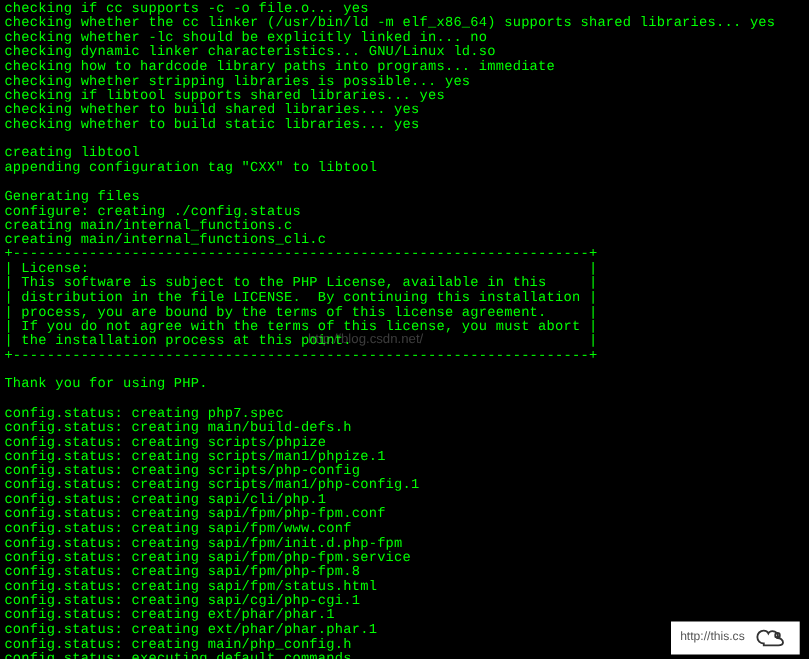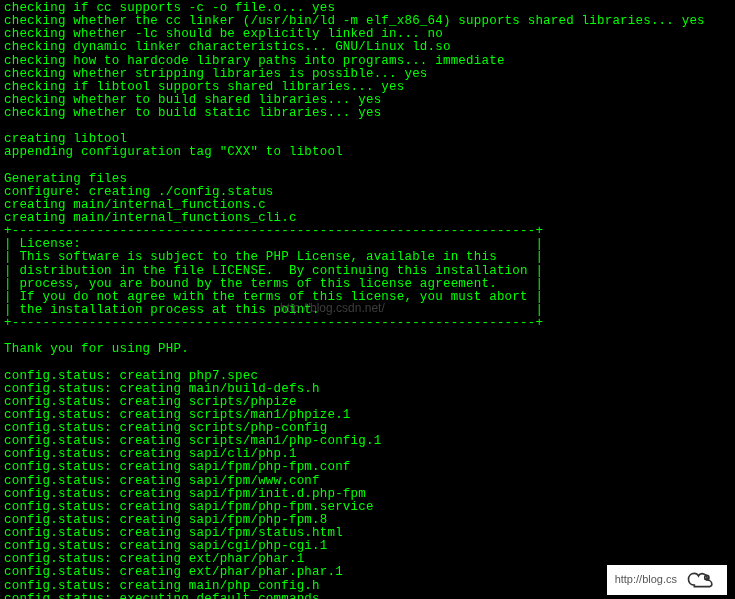--- a/index.html
+++ b/index.html
@@ -68,21 +68,21 @@
     }
   </style>
 </head>
 <body>
 
 <div class="terminal" id="terminal-container"><span class="line">checking if cc supports -c -o file.o... yes</span><span class="line">checking whether the cc linker (/usr/bin/ld -m elf_x86_64) supports shared libraries... yes</span><span class="line">checking whether -lc should be explicitly linked in... no</span><span class="line">checking dynamic linker characteristics... GNU/Linux ld.so</span><span class="line">checking how to hardcode library paths into programs... immediate</span><span class="line">checking whether stripping libraries is possible... yes</span><span class="line">checking if libtool supports shared libraries... yes</span><span class="line">checking whether to build shared libraries... yes</span><span class="line">checking whether to build static libraries... yes</span><span class="line">&nbsp;</span><span class="line">creating libtool</span><span class="line">appending configuration tag "CXX" to libtool</span><span class="line">&nbsp;</span><span class="line">Generating files</span><span class="line">configure: creating ./config.status</span><span class="line">creating main/internal_functions.c</span><span class="line">creating main/internal_functions_cli.c</span><span class="line">+--------------------------------------------------------------------+</span><span class="line">| License:                                                           |</span><span class="line">| This software is subject to the PHP License, available in this     |</span><span class="line">| distribution in the file LICENSE.  By continuing this installation |</span><span class="line">| process, you are bound by the terms of this license agreement.     |</span><span class="line">| If you do not agree with the terms of this license, you must abort |</span><span class="line">| the installation process at this point.                            |</span><span class="line">+--------------------------------------------------------------------+</span><span class="line">&nbsp;</span><span class="line">Thank you for using PHP.</span><span class="line">&nbsp;</span><span class="line">config.status: creating php7.spec</span><span class="line">config.status: creating main/build-defs.h</span><span class="line">config.status: creating scripts/phpize</span><span class="line">config.status: creating scripts/man1/phpize.1</span><span class="line">config.status: creating scripts/php-config</span><span class="line">config.status: creating scripts/man1/php-config.1</span><span class="line">config.status: creating sapi/cli/php.1</span><span class="line">config.status: creating sapi/fpm/php-fpm.conf</span><span class="line">config.status: creating sapi/fpm/www.conf</span><span class="line">config.status: creating sapi/fpm/init.d.php-fpm</span><span class="line">config.status: creating sapi/fpm/php-fpm.service</span><span class="line">config.status: creating sapi/fpm/php-fpm.8</span><span class="line">config.status: creating sapi/fpm/status.html</span><span class="line">config.status: creating sapi/cgi/php-cgi.1</span><span class="line">config.status: creating ext/phar/phar.1</span><span class="line">config.status: creating ext/phar/phar.phar.1</span><span class="line">config.status: creating main/php_config.h</span><span class="line">config.status: executing default commands</span></div>
 
 <div class="watermark-center">http://blog.csdn.net/</div>
 
 <div class="watermark-corner">
-  <span class="watermark-corner-text">http://blog.cs</span>
+  <span class="watermark-corner-text">http://this.cs</span>
   <span class="watermark-logo">
     <svg viewBox="0 0 40 24" fill="none" stroke="#333" stroke-width="2">
       <path d="M12 18 C8 18 5 15 5 11 C5 7 8 4 12 4 C14 4 16 5 17 7 C18 5 21 4 24 5 C27 6 28 9 27 12 C30 12 33 14 33 17 C33 20 30 20 28 20 L12 20 Z" fill="none"></path>
       <circle cx="27" cy="9" r="2.5" fill="none"></circle>
       <path d="M24 11 L30 11" stroke-width="1.5"></path>
     </svg>
   </span>
 </div>
 
 </body></html>

